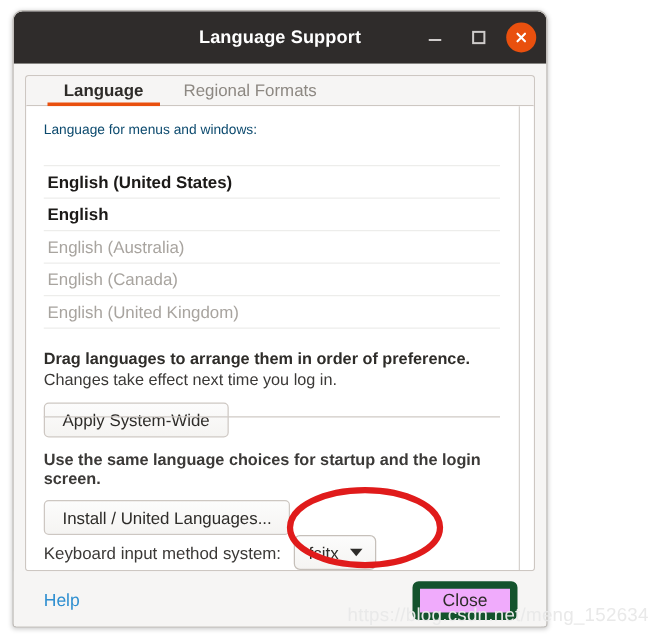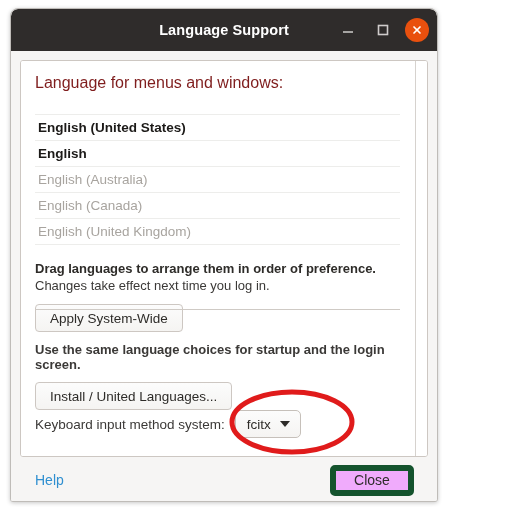--- a/index.html
+++ b/index.html
@@ -118,22 +118,22 @@
 
   
   #tabcontent {
     flex: 1;
     background: #ffffff;
     padding: 13px 14px 0 14px;
     position: relative;
   }
 
   .section-label {
-    font-size: 16px;
-    color: #7f1d1d;
+    font-size: 11px;
+    color: #0c4a6e;
     margin-bottom: 22px;
   }
 
   
   #lang-list {
     position: relative;
     border-top: 1px solid #ededeb;
     margin-right: 13px;
   }
   .lang-row {
@@ -301,20 +301,24 @@
             <line x1="9" y1="3" x2="3" y2="9" stroke="#ffffff" stroke-width="1.7" stroke-linecap="round"></line>
           </svg>
         </div>
       </div>
     </div>
 
     <div id="body">
 
       <div id="notebook">
 
+        <div id="tabbar">
+          <div class="tab active">Language</div>
+          <div class="tab">Regional Formats</div>
+        </div>
 
         <div id="tabcontent">
 
           <div id="panel-edge"></div>
 
           <div class="section-label">Language for menus and windows:</div>
 
           <div id="lang-list">
             <div class="lang-row enabled">English (United States)</div>
             <div class="lang-row enabled">English</div>
@@ -353,14 +357,15 @@
         <div id="close-btn">Close</div>
       </div>
 
     </div>
   </div>
 
   <svg id="annot" viewBox="0 0 128 68">
     <ellipse cx="64" cy="34" rx="60" ry="30"></ellipse>
   </svg>
 
+  <div id="watermark">https://blog.csdn.net/meng_152634</div>
 
 </div>
 
 </body></html>

